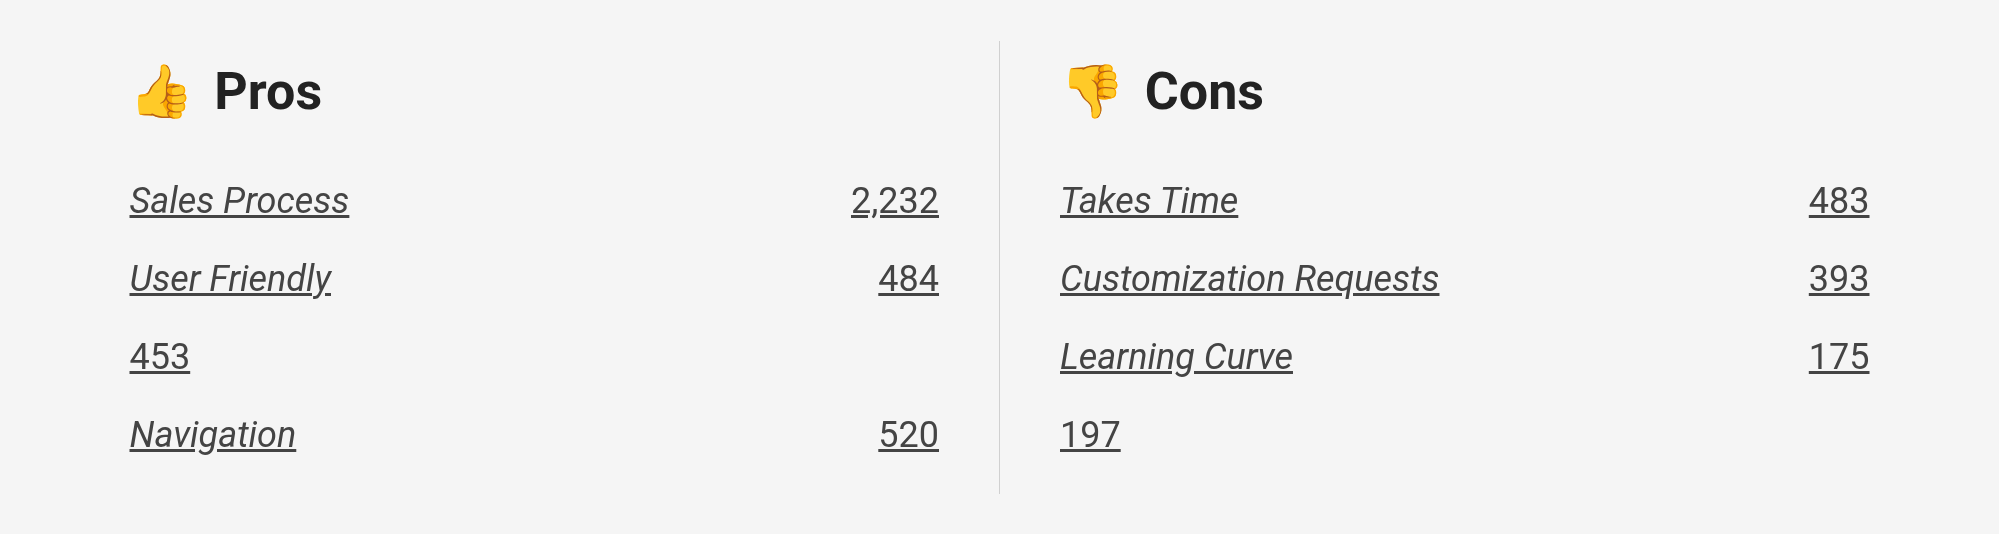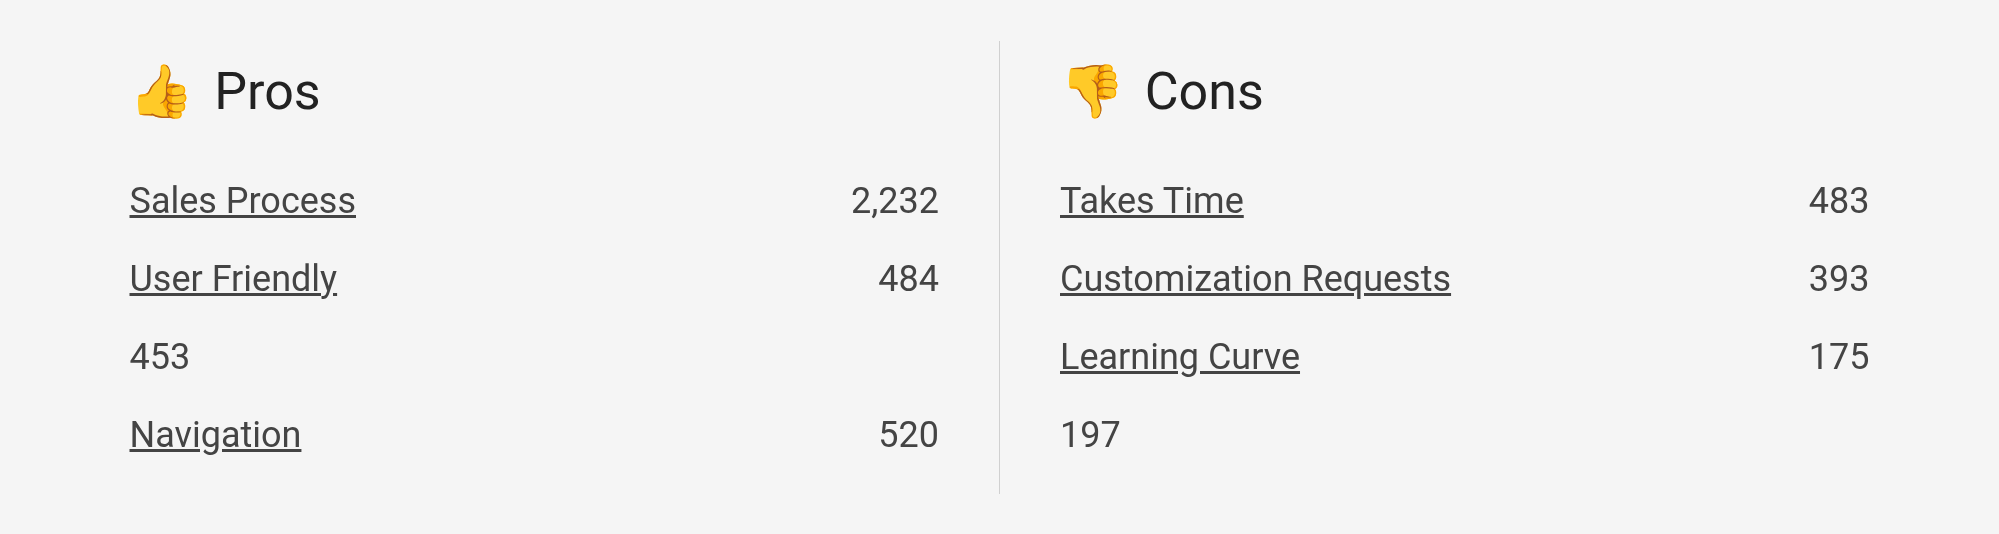--- a/index.html
+++ b/index.html
@@ -39,46 +39,48 @@
 
     .panel-header {
       display: flex;
       align-items: center;
       gap: 20px;
       margin-bottom: 40px;
     }
 
     .panel-title {
       font-size: 52px;
-      font-weight: 400;
+      font-weight: 700;
       color: #222;
     }
 
     .items-list {
       list-style: none;
     }
 
     .list-item {
       display: flex;
       justify-content: space-between;
       align-items: center;
       padding: 18px 0;
       border-bottom: none;
     }
 
     .item-label {
       font-size: 36px;
       color: #444;
       text-decoration: underline;
       cursor: pointer;
+      font-style: italic;
     }
 
     .item-count {
       font-size: 36px;
       color: #444;
+      text-decoration: underline;
       cursor: pointer;
       text-align: right;
     }
 
     .thumbs-up-icon {
       color: #2e8b57;
       font-size: 52px;
     }
 
     .thumbs-down-icon {

